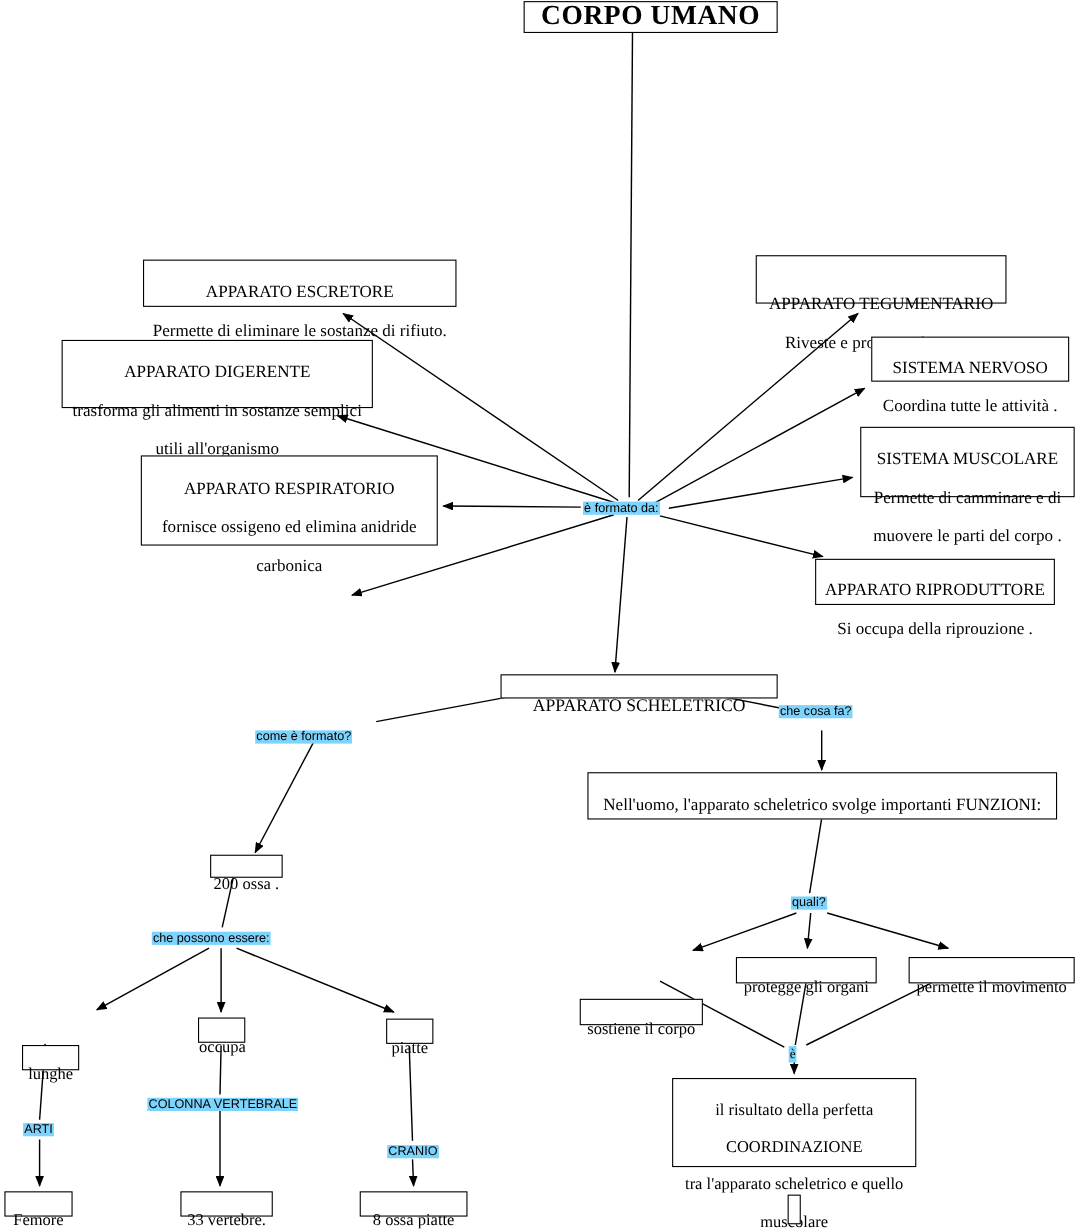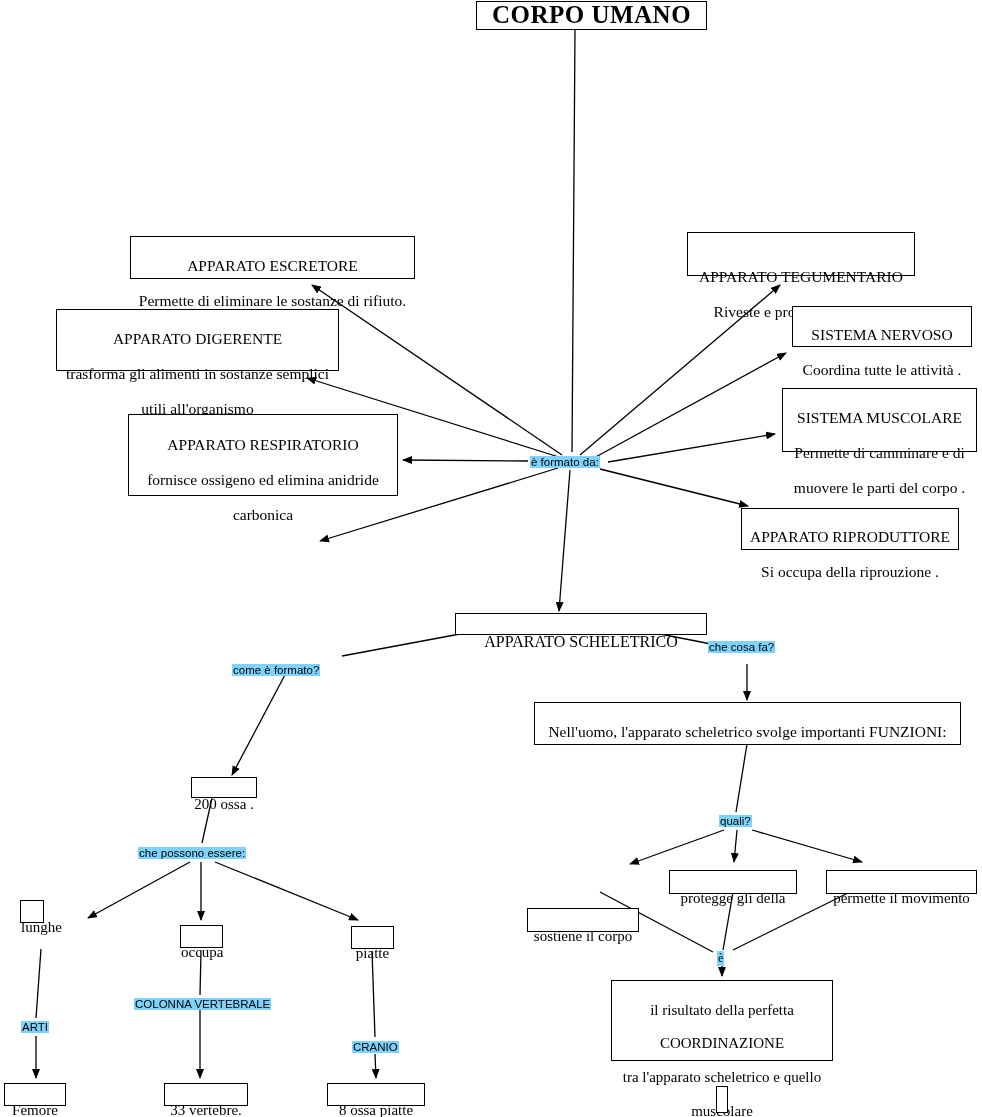--- a/index.html
+++ b/index.html
@@ -188,21 +188,21 @@
   </div>
 
   <div class="node" style="left:191px; top:777px; width:66px; height:21px; font-size:15px; padding-top:1px;">
     <span class="ln">200 ossa .</span>
   </div>
 
   <div class="lbl" style="left:138px; top:847px;">
     <span>che  possono  essere:</span>
   </div>
 
-  <div class="node" style="left:20px; top:900px; width:24px; height:23px; font-size:15px; padding-top:1px;">
+  <div class="node" style="left:20px; top:950px; width:52px; height:23px; font-size:15px; padding-top:1px;">
     <span class="ln">lunghe</span>
   </div>
 
   <div class="node" style="left:180px; top:925px; width:43px; height:23px; font-size:15px; padding-top:1px;">
     <span class="ln">occupa</span>
   </div>
 
   <div class="node" style="left:351px; top:926px; width:43px; height:23px; font-size:15px; padding-top:1px;">
     <span class="ln">piatte</span>
   </div>
@@ -229,21 +229,21 @@
 
   <div class="node" style="left:327px; top:1083px; width:98px; height:23px; font-size:15px; padding-top:1px;">
     <span class="ln">8  ossa  piatte</span>
   </div>
 
   <div class="node" style="left:527px; top:868px; width:112px; height:24px; font-size:15px; padding-top:2px;margin-top:40px;">
     <span class="ln">sostiene il corpo</span>
   </div>
 
   <div class="node" style="left:669px; top:870px; width:128px; height:24px; font-size:15px; padding-top:2px;">
-    <span class="ln">protegge gli della</span>
+    <span class="ln">protegge gli organi</span>
   </div>
 
   <div class="node" style="left:826px; top:870px; width:151px; height:24px; font-size:15px; padding-top:2px;">
     <span class="ln">permette il movimento</span>
   </div>
 
   <div class="lbl lbl-serif" style="left:717px; top:951px; font-size:12px;">
     <span>è</span>
   </div>
 

